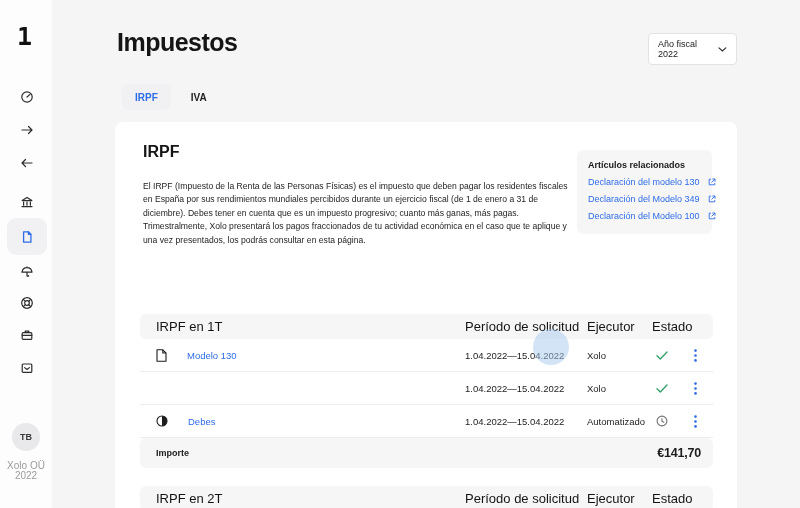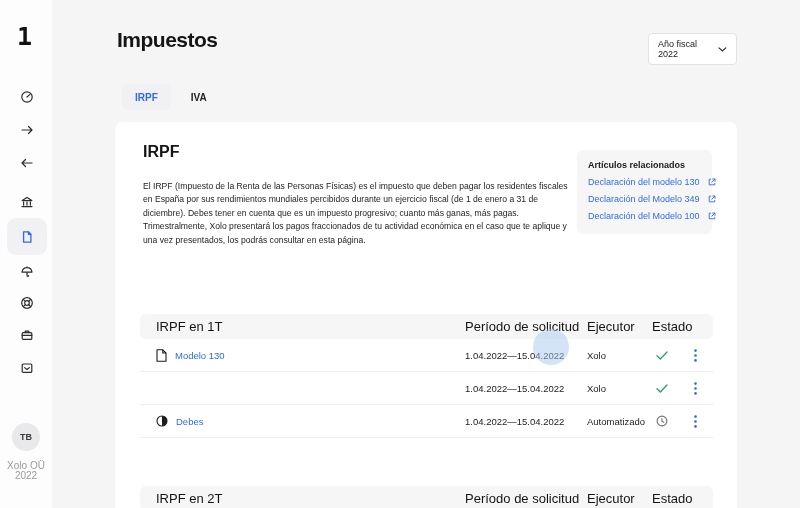--- a/index.html
+++ b/index.html
@@ -11,21 +11,21 @@
   .sidebar { position:absolute; left:0; top:0; width:52px; height:508px; background:#fdfdfd; }
   .logo { position:absolute; left:17px; top:22px; font-family:"DejaVu Sans Mono", monospace; font-size:25px; font-weight:700; color:#111; cursor:pointer; }
   .nav-item { position:absolute; left:7px; width:40px; height:34px; border-radius:9px; display:flex; align-items:center; justify-content:center; cursor:pointer; }
   .nav-item svg { stroke:#2c2c2c; fill:none; stroke-width:1.2; stroke-linecap:round; stroke-linejoin:round; }
   .nav-item.active { background:#f1f1f3; }
   .nav-item.active svg { stroke:#2e6ce6; stroke-width:1.3; }
   .avatar { position:absolute; left:12px; top:423px; width:28px; height:28px; border-radius:50%; background:#e9e9eb; display:flex; align-items:center; justify-content:center; font-size:9px; font-weight:700; color:#3a3a3a; cursor:pointer; }
   .side-footer { position:absolute; left:0; top:461px; width:52px; text-align:center; font-size:10px; line-height:10px; color:#9b9b9b; }
 
   
-  .page-title { position:absolute; left:117px; top:28px; font-size:21px; font-weight:800; letter-spacing:-0.5px; color:#151515;text-align:right; }
+  .page-title { position:absolute; left:117px; top:28px; font-size:25px; font-weight:800; letter-spacing:-0.5px; color:#151515;text-align:right; }
   .year-select { position:absolute; left:648px; top:33px; width:89px; height:28px; background:#fff; border:1px solid #e2e2e4; border-radius:4px; display:flex; align-items:center; justify-content:space-between; padding:15px 9px; font-size:9px; color:#222; cursor:pointer; }
   .top-tabs { position:absolute; left:122px; top:84px; height:26px; display:flex; align-items:center; gap:20px; }
   .chip { height:26px; padding:0 13px; border-radius:6px; display:flex; align-items:center; font-size:10px; font-weight:700; cursor:pointer; }
   .chip.on { background:#f1f1f3; color:#2e6ce6; }
   .tab-plain { font-size:10px; font-weight:600; color:#222; cursor:pointer; }
 
   
   .card { position:absolute; left:115px; top:122px; width:622px; height:500px; background:#fff; border-radius:8px; }
   .card-heading { position:absolute; left:28px; top:21px; font-size:16px; font-weight:800; color:#151515; }
   .card-desc { position:absolute; left:28px; top:58px; width:436px; font-size:8.6px; line-height:13.4px; color:#242424; }
@@ -37,21 +37,21 @@
 
   .period-tabs { position:absolute; left:25px; top:152px; height:25px; display:flex; align-items:center; gap:22px; }
   .chip.sm { height:25px; font-size:9.5px; }
 
   
   .tbl { position:absolute; left:25px; top:192px; width:573px; }
   .t-head { position:relative; height:25px; background:#f6f6f7; border-radius:6px; }
   .t-head span { position:absolute; top:0; height:25px; display:flex; align-items:center; font-size:13px; font-weight:400; color:#141414; }
   .row { position:relative; height:33px; border-bottom:1px solid #ededef; background:#fff; }
   .cell { position:absolute; top:0; height:100%; display:flex; align-items:center; font-size:9.5px; color:#1c1c1c; }
-  .c-name { left:16px; gap:8px; }
+  .c-name { left:16px; gap:20px; }
   .c-name .lnk { color:#2e6ce6; cursor:pointer; }
   .col-name { left:16px; } .col-period { left:325px; } .col-exec { left:447px; } .col-status { left:512px; }
   .c-period { left:325px; } .c-exec { left:447px; } .c-status { left:516px; } .c-menu { left:550px; cursor:pointer; padding:0 4px; }
   .doc-ic { stroke:#1c1c1c; fill:none; stroke-width:1.1; stroke-linejoin:round; }
   .total { position:relative; height:30px; background:#f6f6f7; border-radius:6px; margin-top:0; }
   .total .t-label { position:absolute; left:16px; top:0; height:30px; display:flex; align-items:center; font-size:9px; font-weight:700; }
   .total .t-value { position:absolute; right:12px; top:0; height:30px; display:flex; align-items:center; font-size:12.5px; font-weight:700; letter-spacing:-0.2px; }
   .tbl2-head { position:absolute; left:25px; top:364px; width:573px; }
 
   .cursor-dot { position:absolute; left:533px; top:329px; width:36px; height:36px; border-radius:50%; background:rgba(168,202,240,0.5); pointer-events:none; z-index:5; }
@@ -234,20 +234,24 @@
         </div>
         <div class="cell c-menu">
           <svg width="3" height="13" viewBox="0 0 3 13">
               <circle cx="1.5" cy="1.6" r="1.3" fill="#2e6ce6"></circle>
               <circle cx="1.5" cy="6.5" r="1.3" fill="#2e6ce6"></circle>
               <circle cx="1.5" cy="11.4" r="1.3" fill="#2e6ce6"></circle>
             </svg>
         </div>
       </div>
 
+      <div class="total">
+        <span class="t-label">Importe</span>
+        <span class="t-value">€141,70</span>
+      </div>
     </div>
 
     <div class="tbl2-head">
       <div class="t-head">
         <span class="col-name">IRPF en 2T</span>
         <span class="col-period">Período de solicitud</span>
         <span class="col-exec">Ejecutor</span>
         <span class="col-status">Estado</span>
       </div>
     </div>

